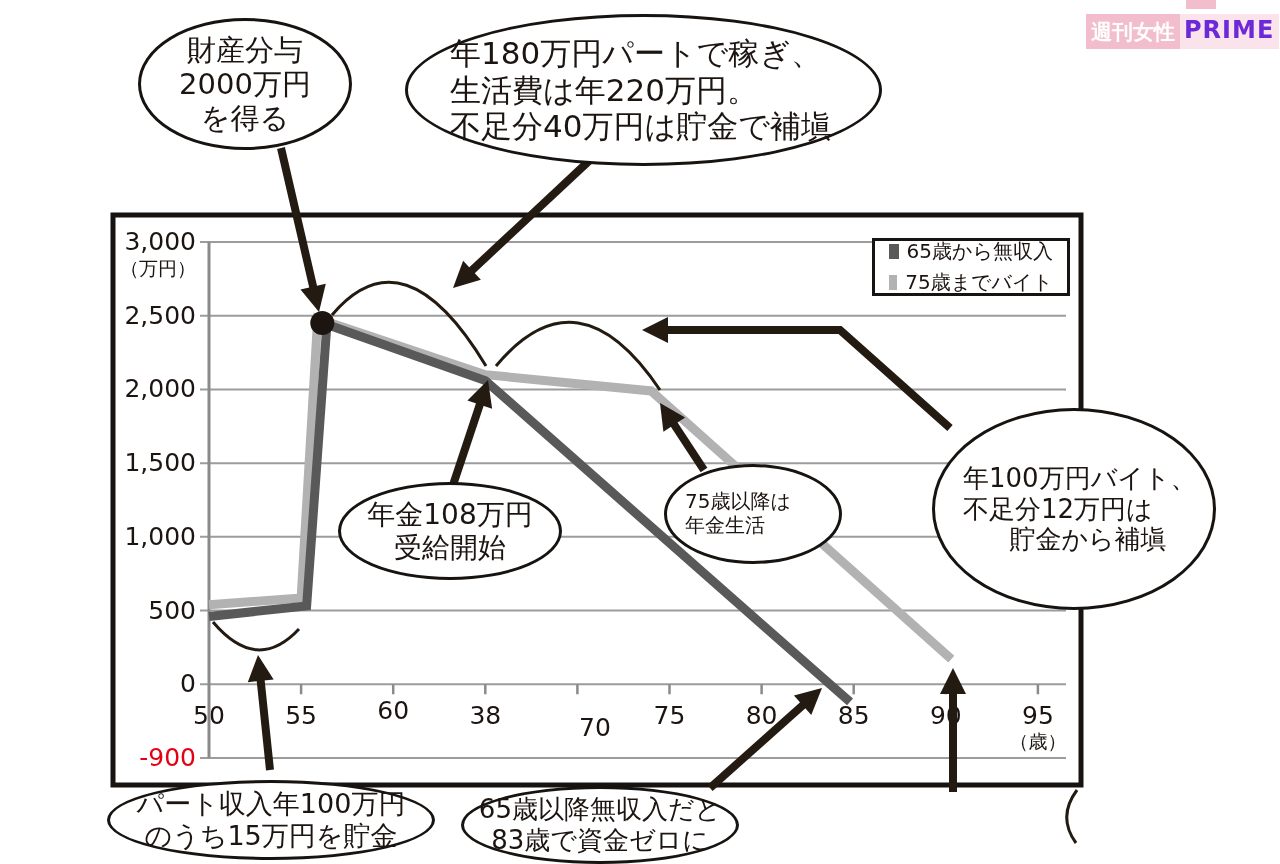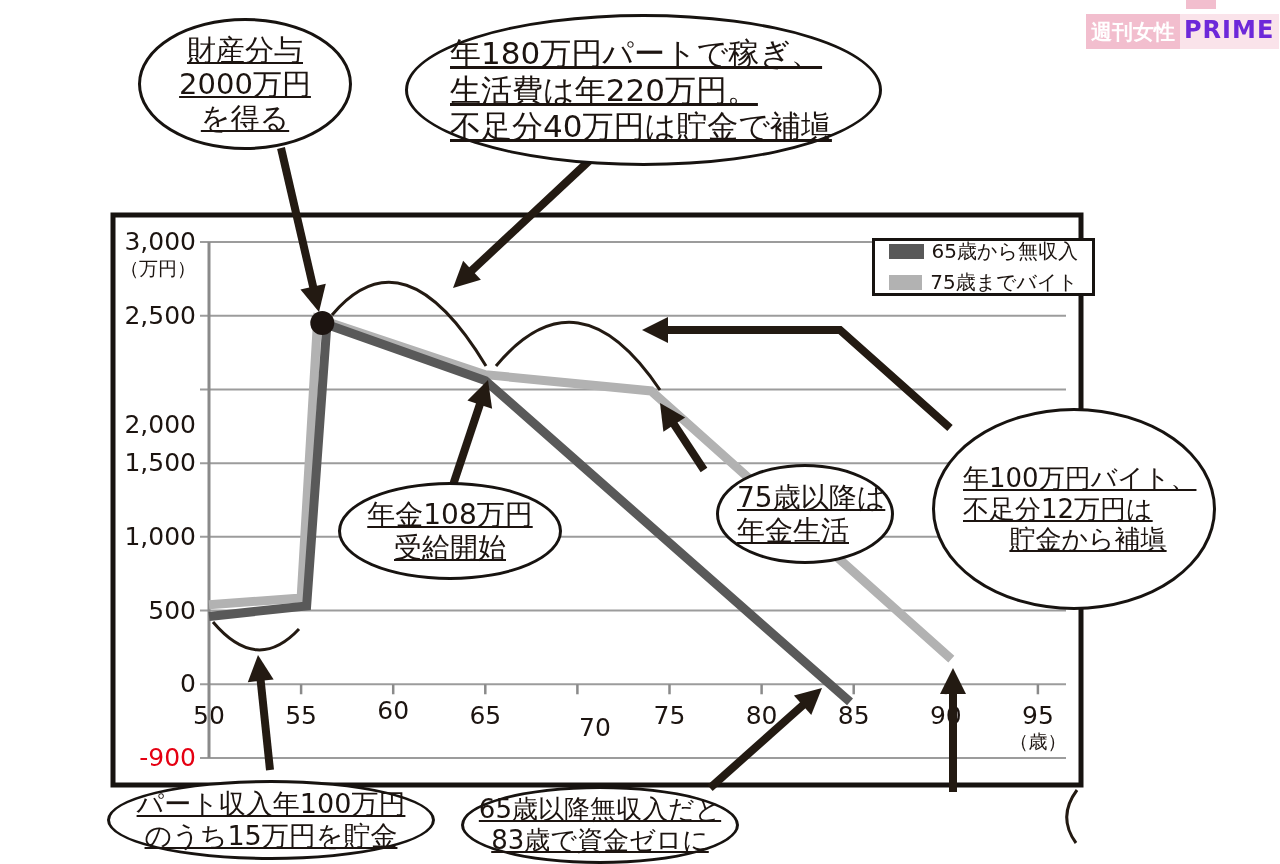--- a/index.html
+++ b/index.html
@@ -10,27 +10,27 @@
   #labels-layer{position:absolute;left:0;top:0;width:100%;height:100%;z-index:1;}
   #chart-svg{position:absolute;left:0;top:0;z-index:2;}
   .ytick{position:absolute;left:70px;width:126px;text-align:right;font-size:25px;}
   .ytick.red{color:#e50012;}
   .yunit{position:absolute;left:70px;width:126px;text-align:right;font-size:19px;}
   .xtick{position:absolute;width:64px;text-align:center;font-size:25px;}
   .xunit{position:absolute;width:64px;text-align:center;font-size:19px;}
   .callout{
     position:absolute;background:#ffffff;border:3px solid #171310;border-radius:50%;
     display:flex;flex-direction:column;justify-content:center;align-items:center;
-    line-height:1.18;z-index:3;box-sizing:border-box;text-decoration:underline;
+    line-height:1.18;z-index:3;box-sizing:border-box;
   }
   .callout.align-left{align-items:flex-start;}
   .cl{white-space:nowrap;}
   .cl.centered{width:100%;text-align:center;}
   .legend{
-    position:absolute;left:872px;top:238px;width:223px;height:58px;background:#ffffff;
+    position:absolute;left:872px;top:238px;width:198px;height:58px;background:#ffffff;
     border:3px solid #171310;box-sizing:border-box;display:flex;flex-direction:column;
     justify-content:center;gap:4px;padding:4px 14px;z-index:3;
   }
   .lg-row{display:flex;align-items:center;gap:8px;}
   .sw{width:50px;height:15px;display:inline-block;}
   .lg-label{font-size:20px;white-space:nowrap;}
   .wm{position:absolute;left:1086px;top:14px;display:flex;align-items:stretch;z-index:4;}
   .wm-brand{background:rgba(238,168,190,0.75);color:#ffffff;font-size:21px;font-weight:bold;
     padding:4px 5px 3px 5px;white-space:nowrap;}
   .wm-sub{background:rgba(248,214,224,0.68);color:#6d28d9;font-size:24px;font-weight:bold;
@@ -39,31 +39,31 @@
     background:rgba(238,168,190,0.75);z-index:4;}
 </style>
 </head>
 <body>
 
 <div id="canvas">
 
   <div id="labels-layer">
       <div class="ytick" style="top: 227px;">3,000</div>
       <div class="ytick" style="top: 300.714px;">2,500</div>
-      <div class="ytick" style="top: 374.429px; margin-top: 36px;">2,000</div>
+      <div class="ytick" style="top: 374.429px;">2,000</div>
       <div class="ytick" style="top: 448.143px;">1,500</div>
       <div class="ytick" style="top: 521.857px;">1,000</div>
       <div class="ytick" style="top: 595.571px;">500</div>
       <div class="ytick" style="top: 669.286px;">0</div>
       <div class="ytick red" style="top: 743px;">-900</div>
       <div class="yunit" style="top: 256px;">（万円）</div>
       <div class="xtick" style="left: 177px; top: 701px;">50</div>
       <div class="xtick" style="left: 269.1px; top: 701px;">55</div>
       <div class="xtick" style="left: 361.2px; top: 696px;">60</div>
-      <div class="xtick" style="left: 453.3px; top: 701px;">65</div>
+      <div class="xtick" style="left: 453.3px; top: 701px;">38</div>
       <div class="xtick" style="left: 563px; top: 701px; margin-top: 12px;">70</div>
       <div class="xtick" style="left: 637.5px; top: 701px;">75</div>
       <div class="xtick" style="left: 729.6px; top: 701px;">80</div>
       <div class="xtick" style="left: 821.7px; top: 701px;">85</div>
       <div class="xtick" style="left: 913.8px; top: 701px;">90</div>
       <div class="xtick" style="left: 1005.9px; top: 701px;">95</div>
       <div class="xunit" style="left: 1005.9px; top: 729px;">（歳）</div>
     </div>
 
   <svg id="chart-svg" width="1280" height="864">
@@ -121,21 +121,21 @@
     <div class="cl">年180万円パートで稼ぎ、</div>
     <div class="cl">生活費は年220万円。</div>
     <div class="cl">不足分40万円は貯金で補塡</div>
   </div>
 
   <div class="callout" style="left:338px;top:482px;width:224px;height:98px;font-size:28px;">
     <div class="cl">年金108万円</div>
     <div class="cl">受給開始</div>
   </div>
 
-  <div class="callout align-left" style="left:716px;top:464px;width:178px;height:100px;font-size:28px;padding-left:18px;">
+  <div class="callout align-left" style="left:664px;top:464px;width:178px;height:100px;font-size:20px;padding-left:18px;">
     <div class="cl">75歳以降は</div>
     <div class="cl">年金生活</div>
   </div>
 
   <div class="callout align-left" style="left:932px;top:408px;width:284px;height:202px;font-size:26px;padding-left:28px;">
     <div class="cl">年100万円バイト、</div>
     <div class="cl">不足分12万円は</div>
     <div class="cl centered">貯金から補塡</div>
   </div>
 

